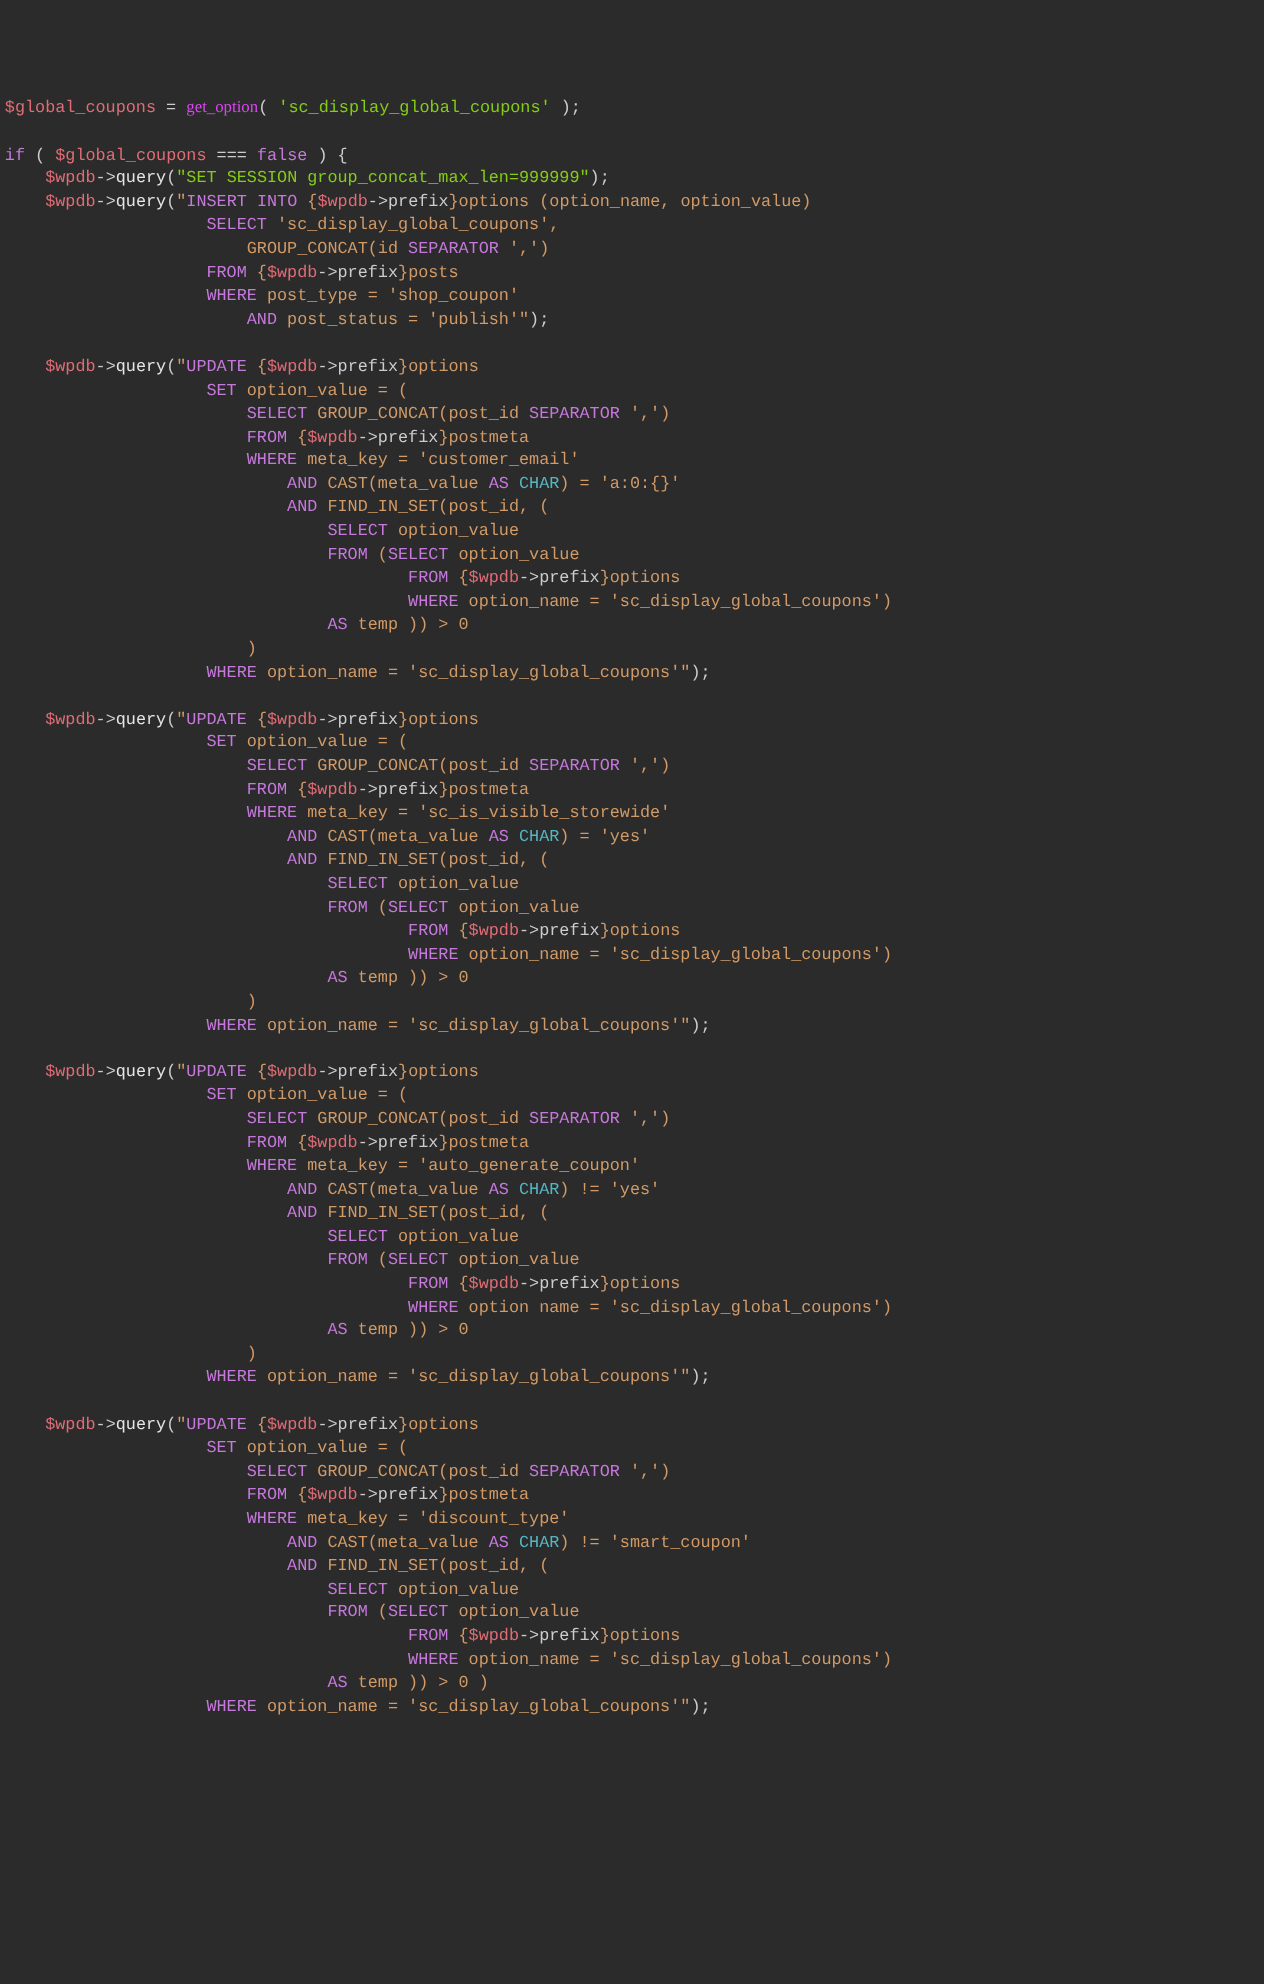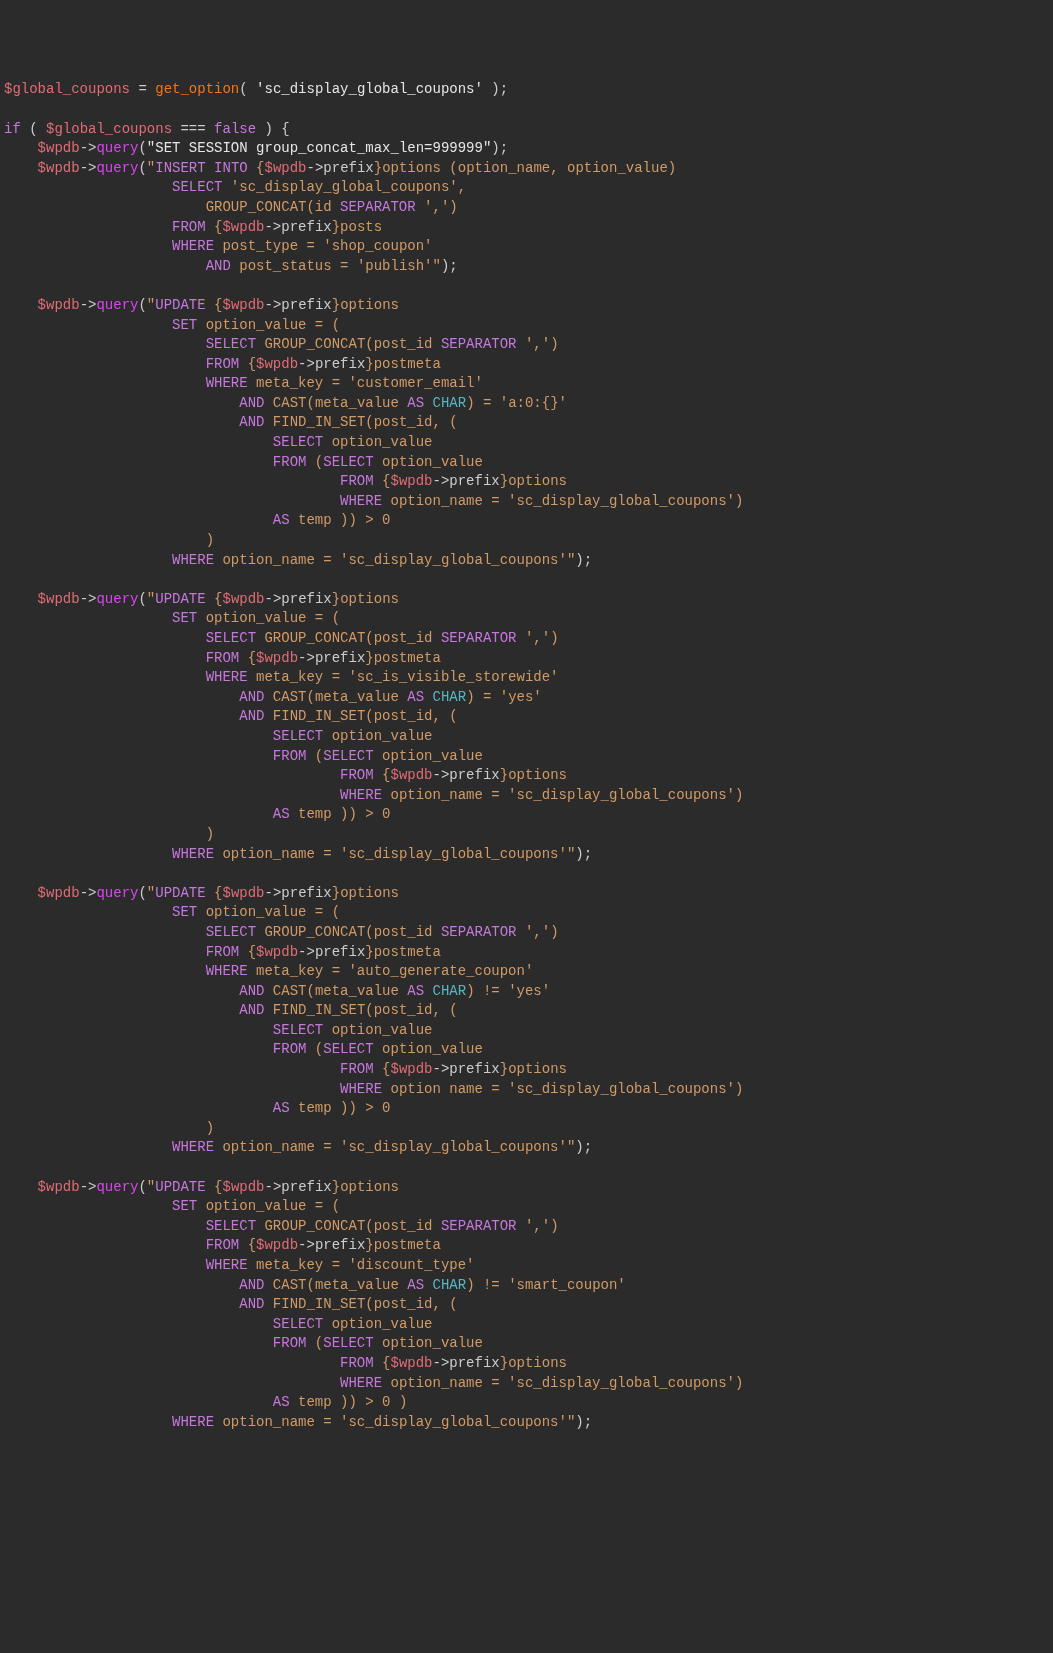--- a/index.html
+++ b/index.html
@@ -11,26 +11,26 @@
     line-height: 1.4;
     color: #cccccc;
     white-space: pre;
     overflow-x: auto;
   }
   .code-container {
     padding: 2px 4px;
   }
   .var { color: #e06c75; text-align: right; }
   .op { color: #cccccc; }
-  .func { color: #f97316; }
+  .func { color: #d946ef; font-family: Liberation Serif, serif; }
   .paren { color: #cccccc; }
-  .str { color: #e5e5e5; }
+  .str { color: #84cc16; }
   .kw { color: #c678dd; margin-top: 44px; }
   .arrow { color: #cccccc; }
-  .method { color: #d946ef; }
+  .method { color: #e5e5e5; }
   .sql-kw { color: #c678dd; }
   .sql-str { color: #d19a66; }
   .sql-type { color: #56b6c2; }
   .num { color: #d19a66; }
   .plain { color: #cccccc; }
   .q-open { color: #d19a66; }
 </style>
 </head>
 <body>
 

